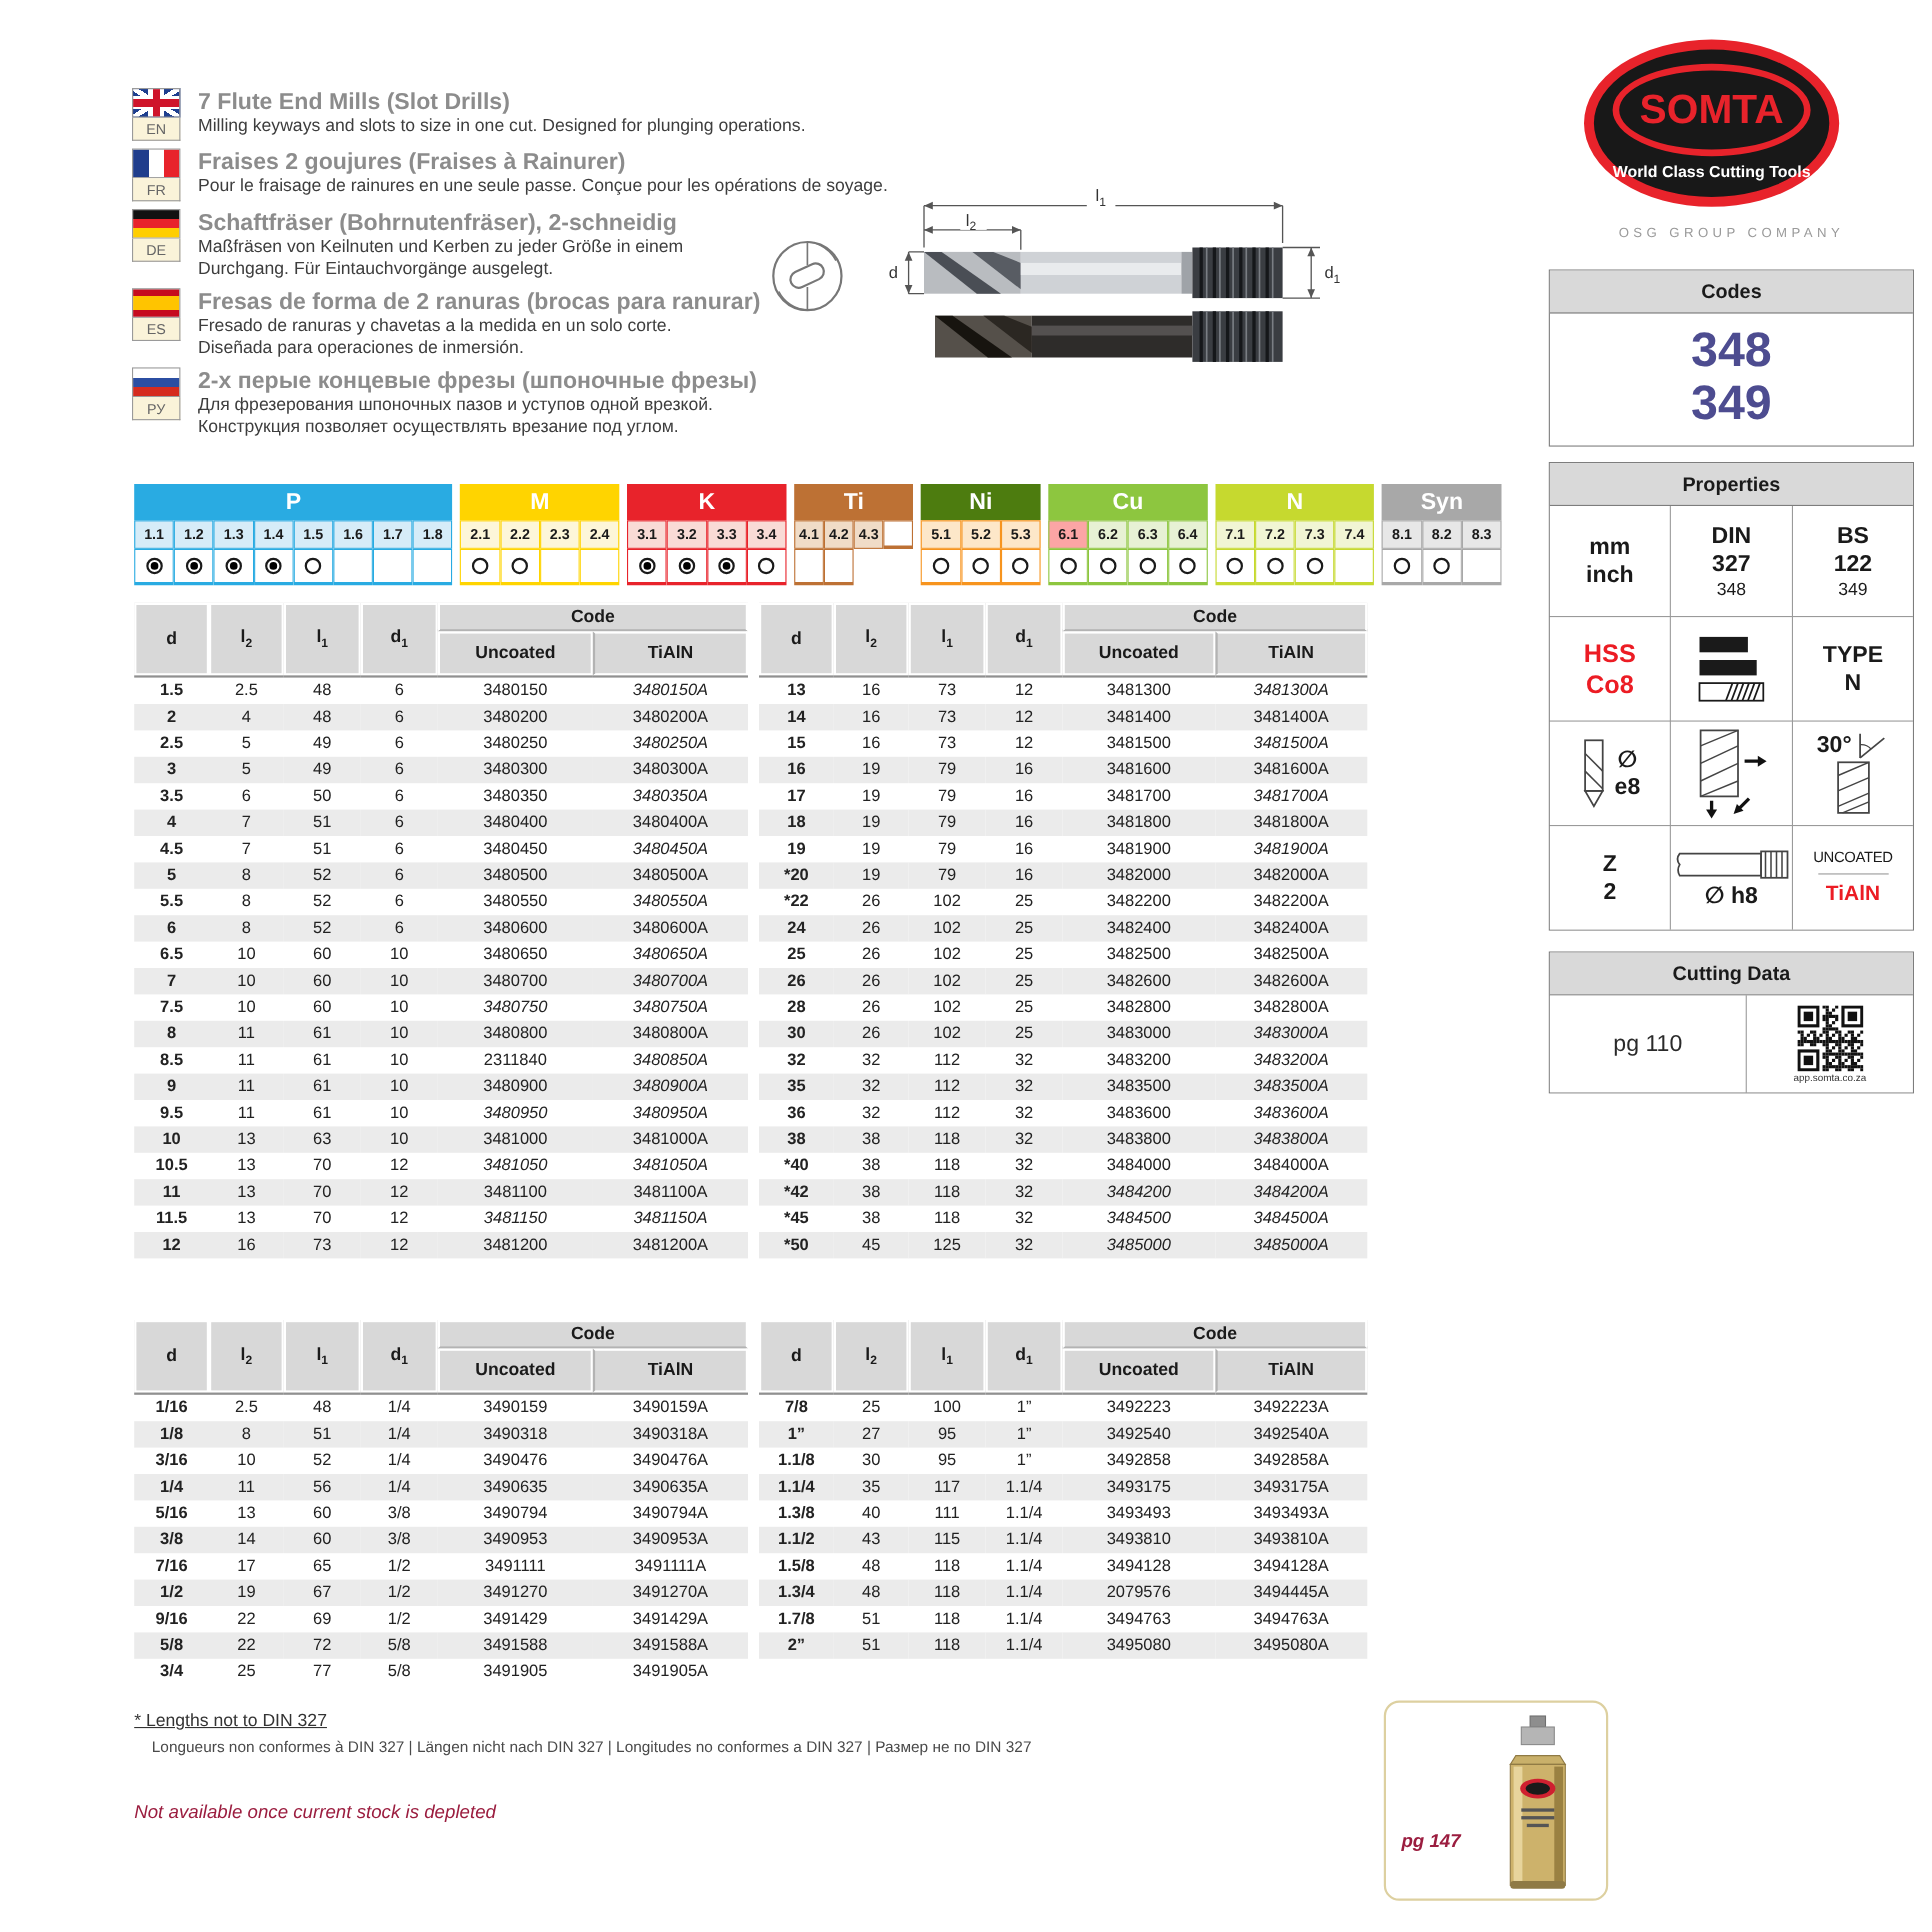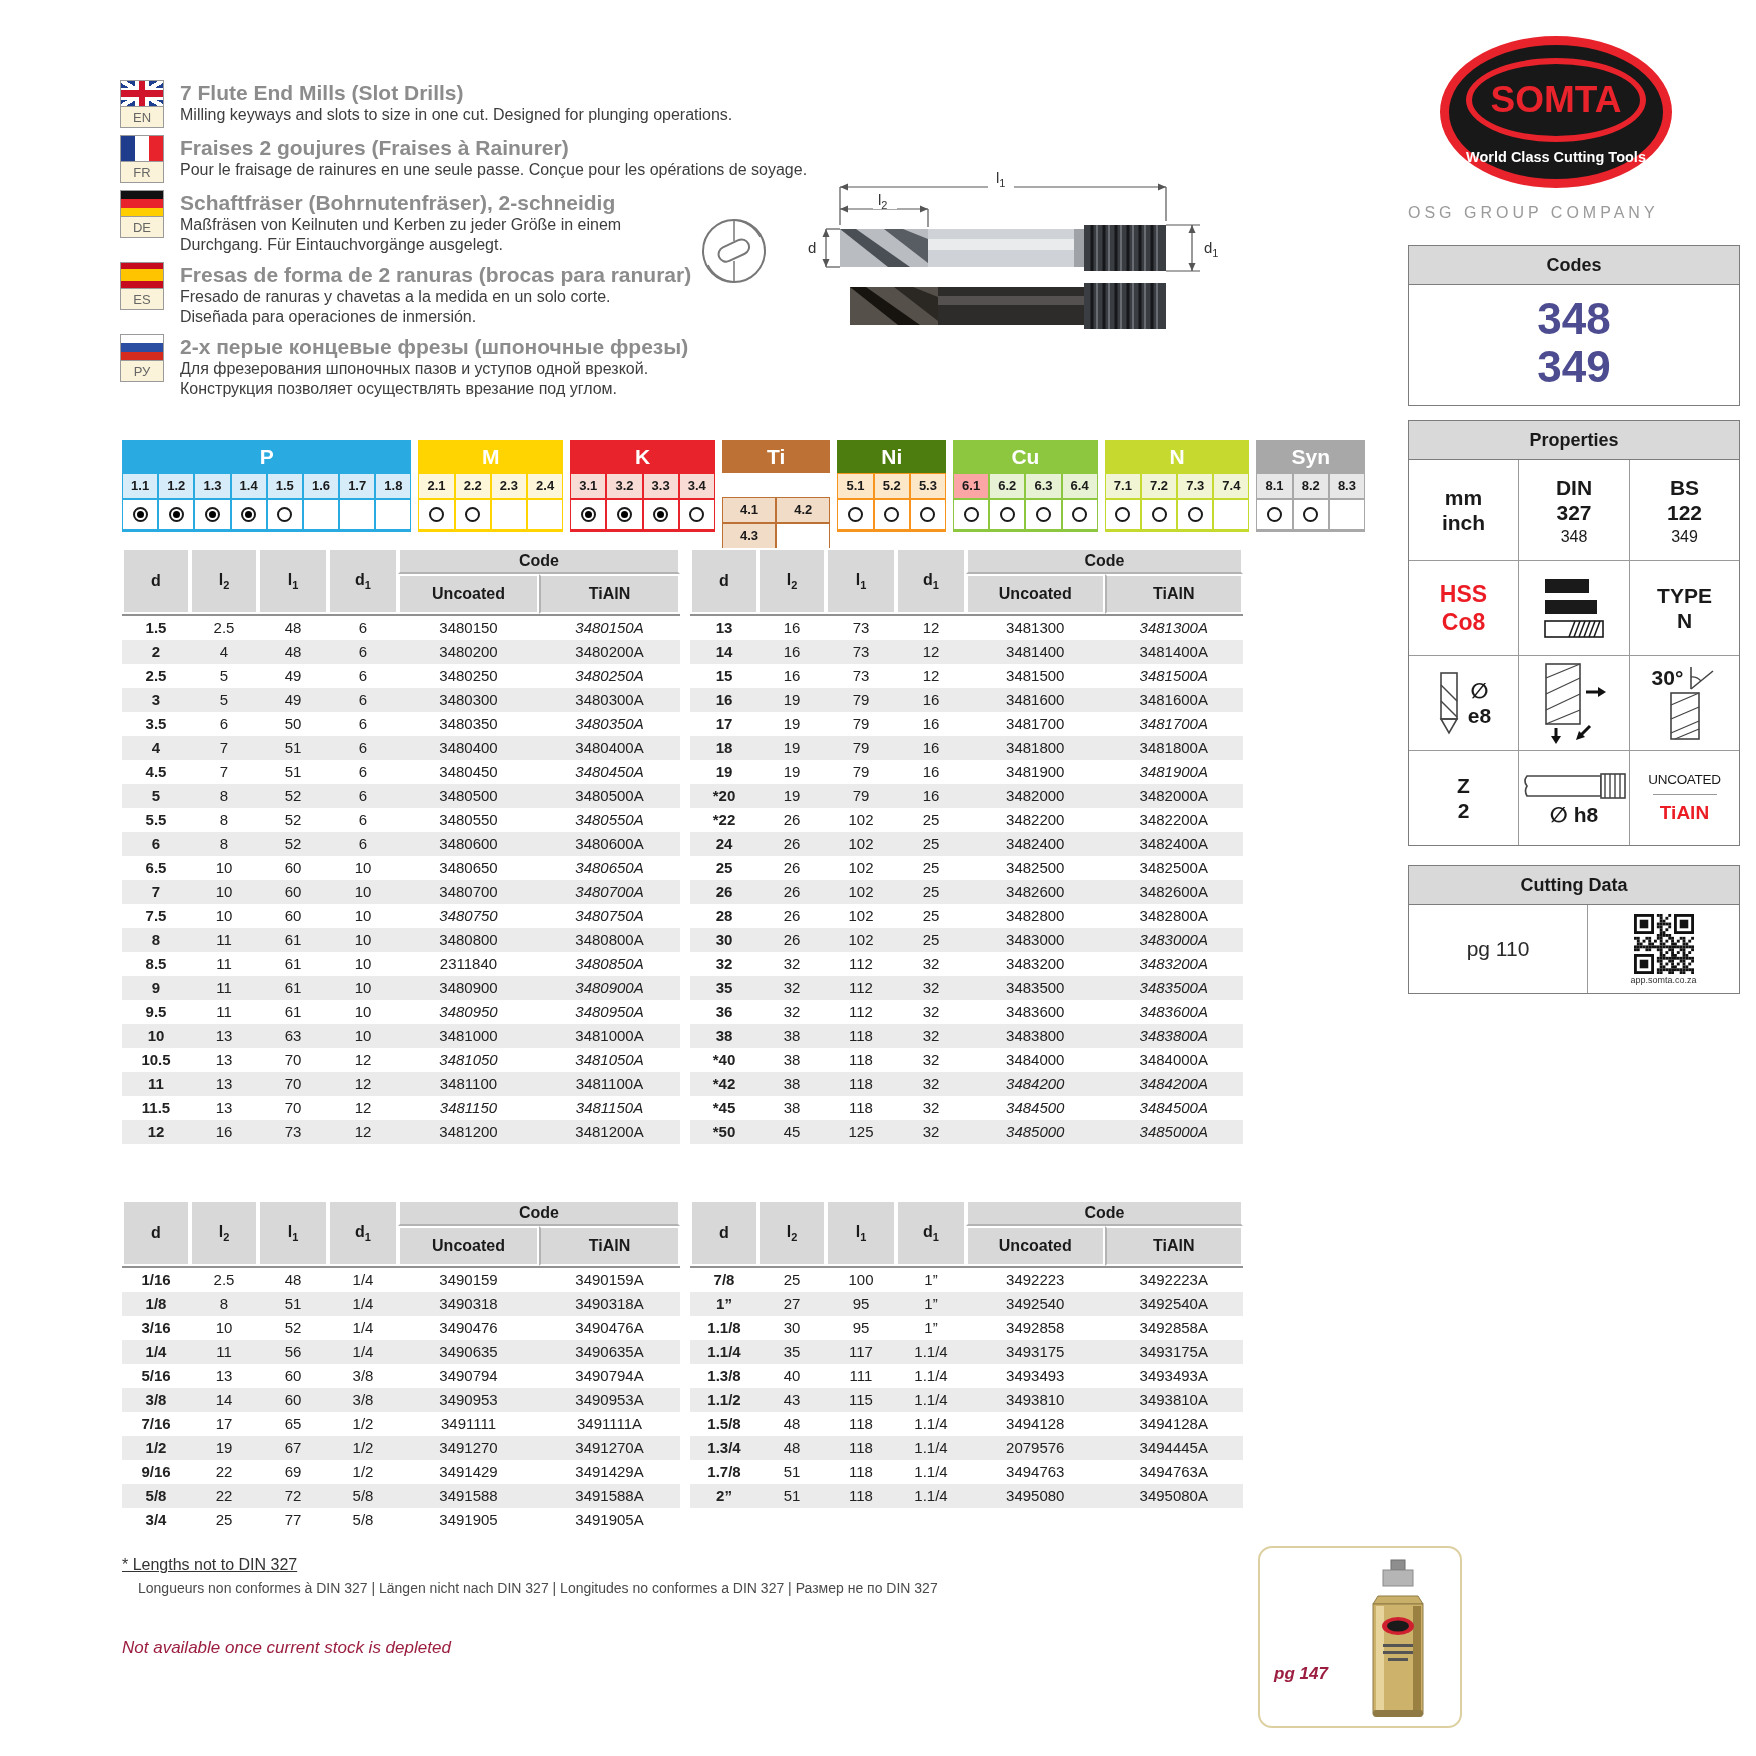--- a/index.html
+++ b/index.html
@@ -60,22 +60,22 @@
   .spec-table td.dcol{font-weight:bold;}
   .na{color:#9b1d3f;font-style:italic;}
 
   
   .logo-outer{position:absolute;left:1440px;top:36px;width:214px;height:134px;background:#181818;
       border:9px solid #e8232b;border-radius:50%;text-align:center;}
   .logo-ring{width:168px;height:72px;border:6px solid #e8232b;border-radius:50%;margin:13px auto 0;
       display:flex;align-items:center;justify-content:center;}
   .logo-name{color:#e8232b;font-weight:bold;font-size:37px;letter-spacing:0px;}
   .logo-tag{color:#fff;font-weight:bold;font-size:14.5px;margin-top:7px;}
-  .group-text{position:absolute;left:1408px;top:204px;width:332px;text-align:left;color:#9a9a9a;
-      font-size:16px;letter-spacing:4px;}
+  .group-text{position:absolute;left:1408px;top:204px;width:332px;text-align:center;color:#9a9a9a;
+      font-size:12px;letter-spacing:4px;}
   .box{position:absolute;left:1408px;width:332px;border:1.5px solid #7d7d7d;box-sizing:border-box;background:#fff;}
   .box-head{height:38px;line-height:38px;background:#d9d9d9;border-bottom:1.5px solid #7d7d7d;
       text-align:center;font-weight:bold;font-size:18px;color:#1a1a1a;}
   .codes-vals{padding:10px 0 14px;text-align:center;}
   .codes-vals div{font-size:44px;font-weight:bold;color:#4d4c90;line-height:48px;}
   .pgrid{display:grid;grid-template-columns:1fr 1fr 1fr;grid-template-rows:100px 94px 94px 94px;
       gap:1px;background:#9a9a9a;}
   .pcell{background:#fff;display:flex;flex-direction:column;align-items:center;justify-content:center;
       text-align:center;}
   .pbig{font-size:21px;font-weight:bold;color:#1a1a1a;line-height:25px;}
@@ -325,21 +325,21 @@
           <div class="mat-radio-cell" style="border-color: rgb(232, 35, 43);">
             <span class="radio on"></span>
           </div>
           <div class="mat-radio-cell" style="border-color: rgb(232, 35, 43);">
             <span class="radio"></span>
           </div>
         </div>
       </div>
       <div class="mat-group" style="flex-grow: 3;">
         <div class="mat-head" style="background: rgb(189, 113, 52);">Ti</div>
-        <div class="mat-cells" style="grid-template-columns: repeat(2, 1fr); margin-top: 24px;">
+        <div class="mat-cells" style="grid-template-columns: repeat(4, 1fr);">
           <div class="mat-num" style="background: rgb(240, 220, 199); border-color: rgb(189, 113, 52);">4.1</div>
           <div class="mat-num" style="background: rgb(240, 220, 199); border-color: rgb(189, 113, 52);">4.2</div>
           <div class="mat-num" style="background: rgb(240, 220, 199); border-color: rgb(189, 113, 52);">4.3</div>
           <div class="mat-radio-cell" style="border-color: rgb(189, 113, 52);"></div>
           <div class="mat-radio-cell" style="border-color: rgb(189, 113, 52);"></div>
           <div class="mat-radio-cell" style="border-color: rgb(189, 113, 52);"></div>
         </div>
       </div>
       <div class="mat-group" style="flex-grow: 3;">
         <div class="mat-head" style="background: #4d7c0f;">Ni</div>

